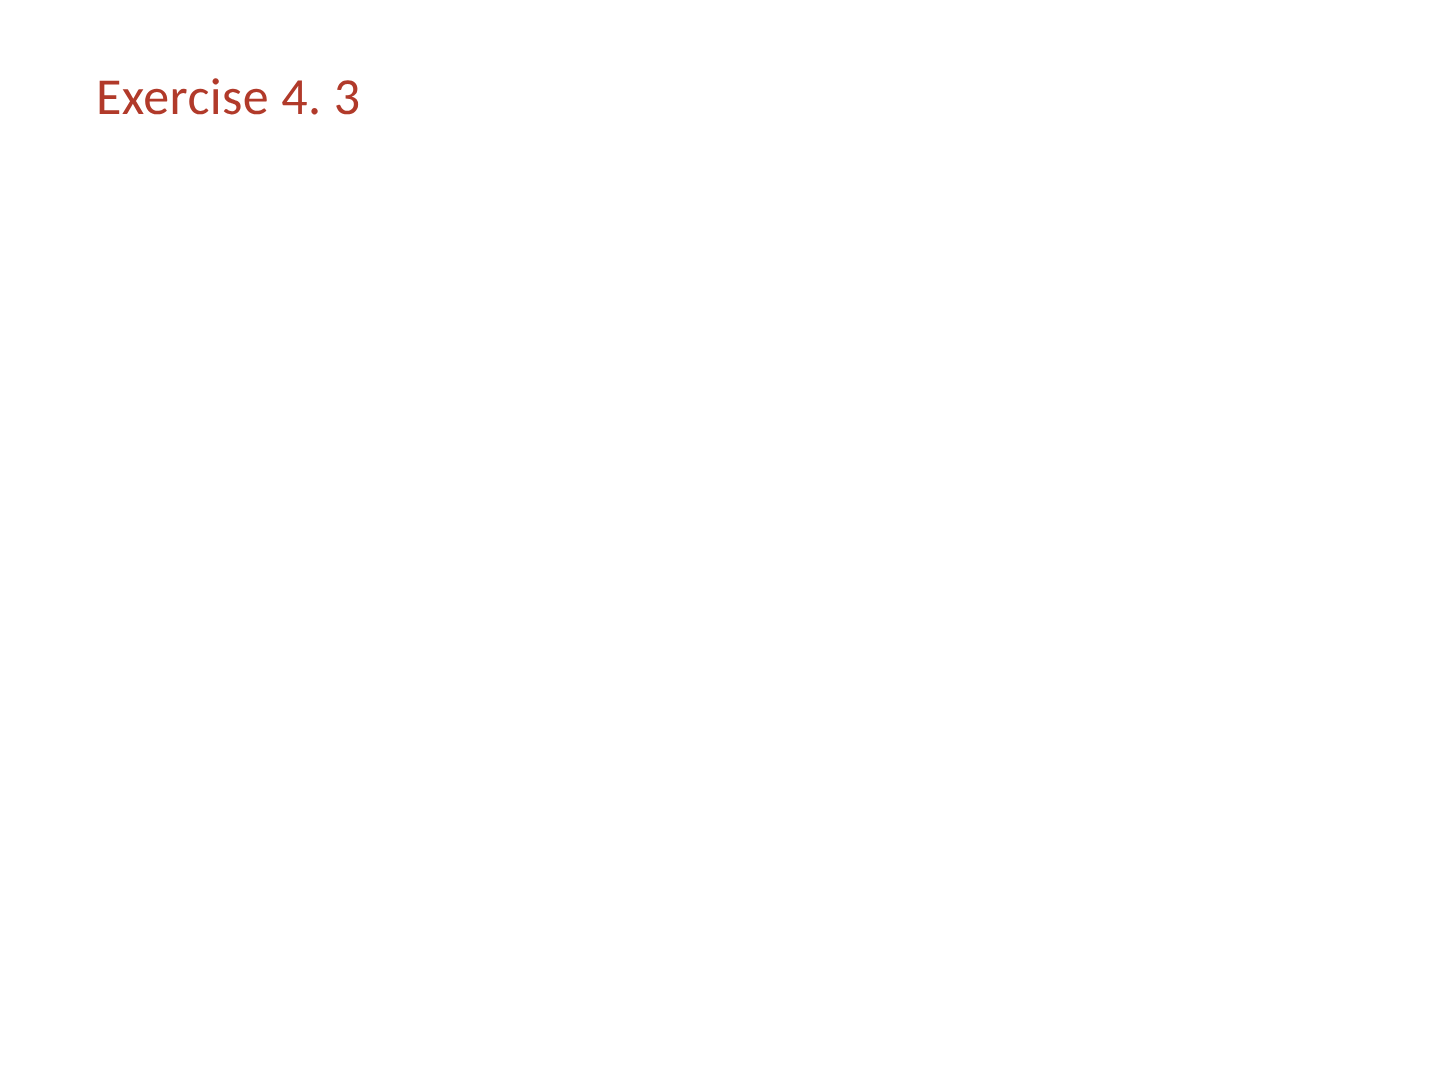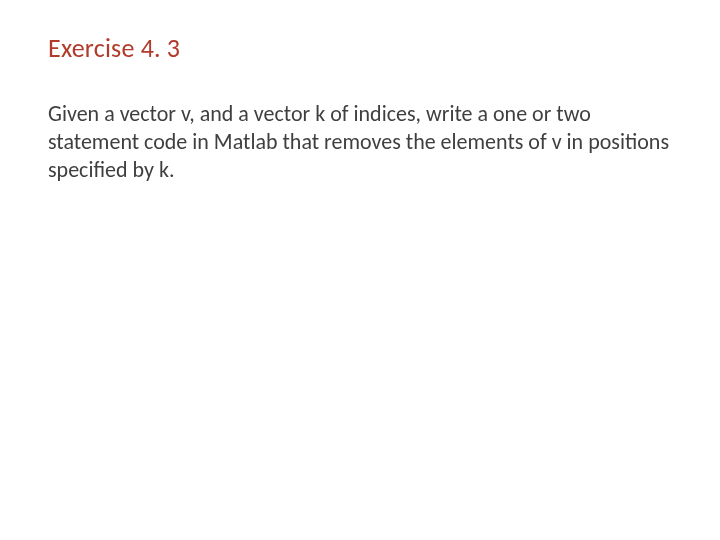--- a/index.html
+++ b/index.html
@@ -40,18 +40,17 @@
 </style>
 </head>
 <body>
 
 <div class="slide">
 
   <div class="title">Exercise 4. 3</div>
 
   <div class="body">
 
-    <div class="block">Given a vector v, and a vector k of indices, write a one or two statement code in Matlab that removes the elements of v in positions specified by k.</div>
 
 
   </div>
 
 </div>
 
 </body></html>

